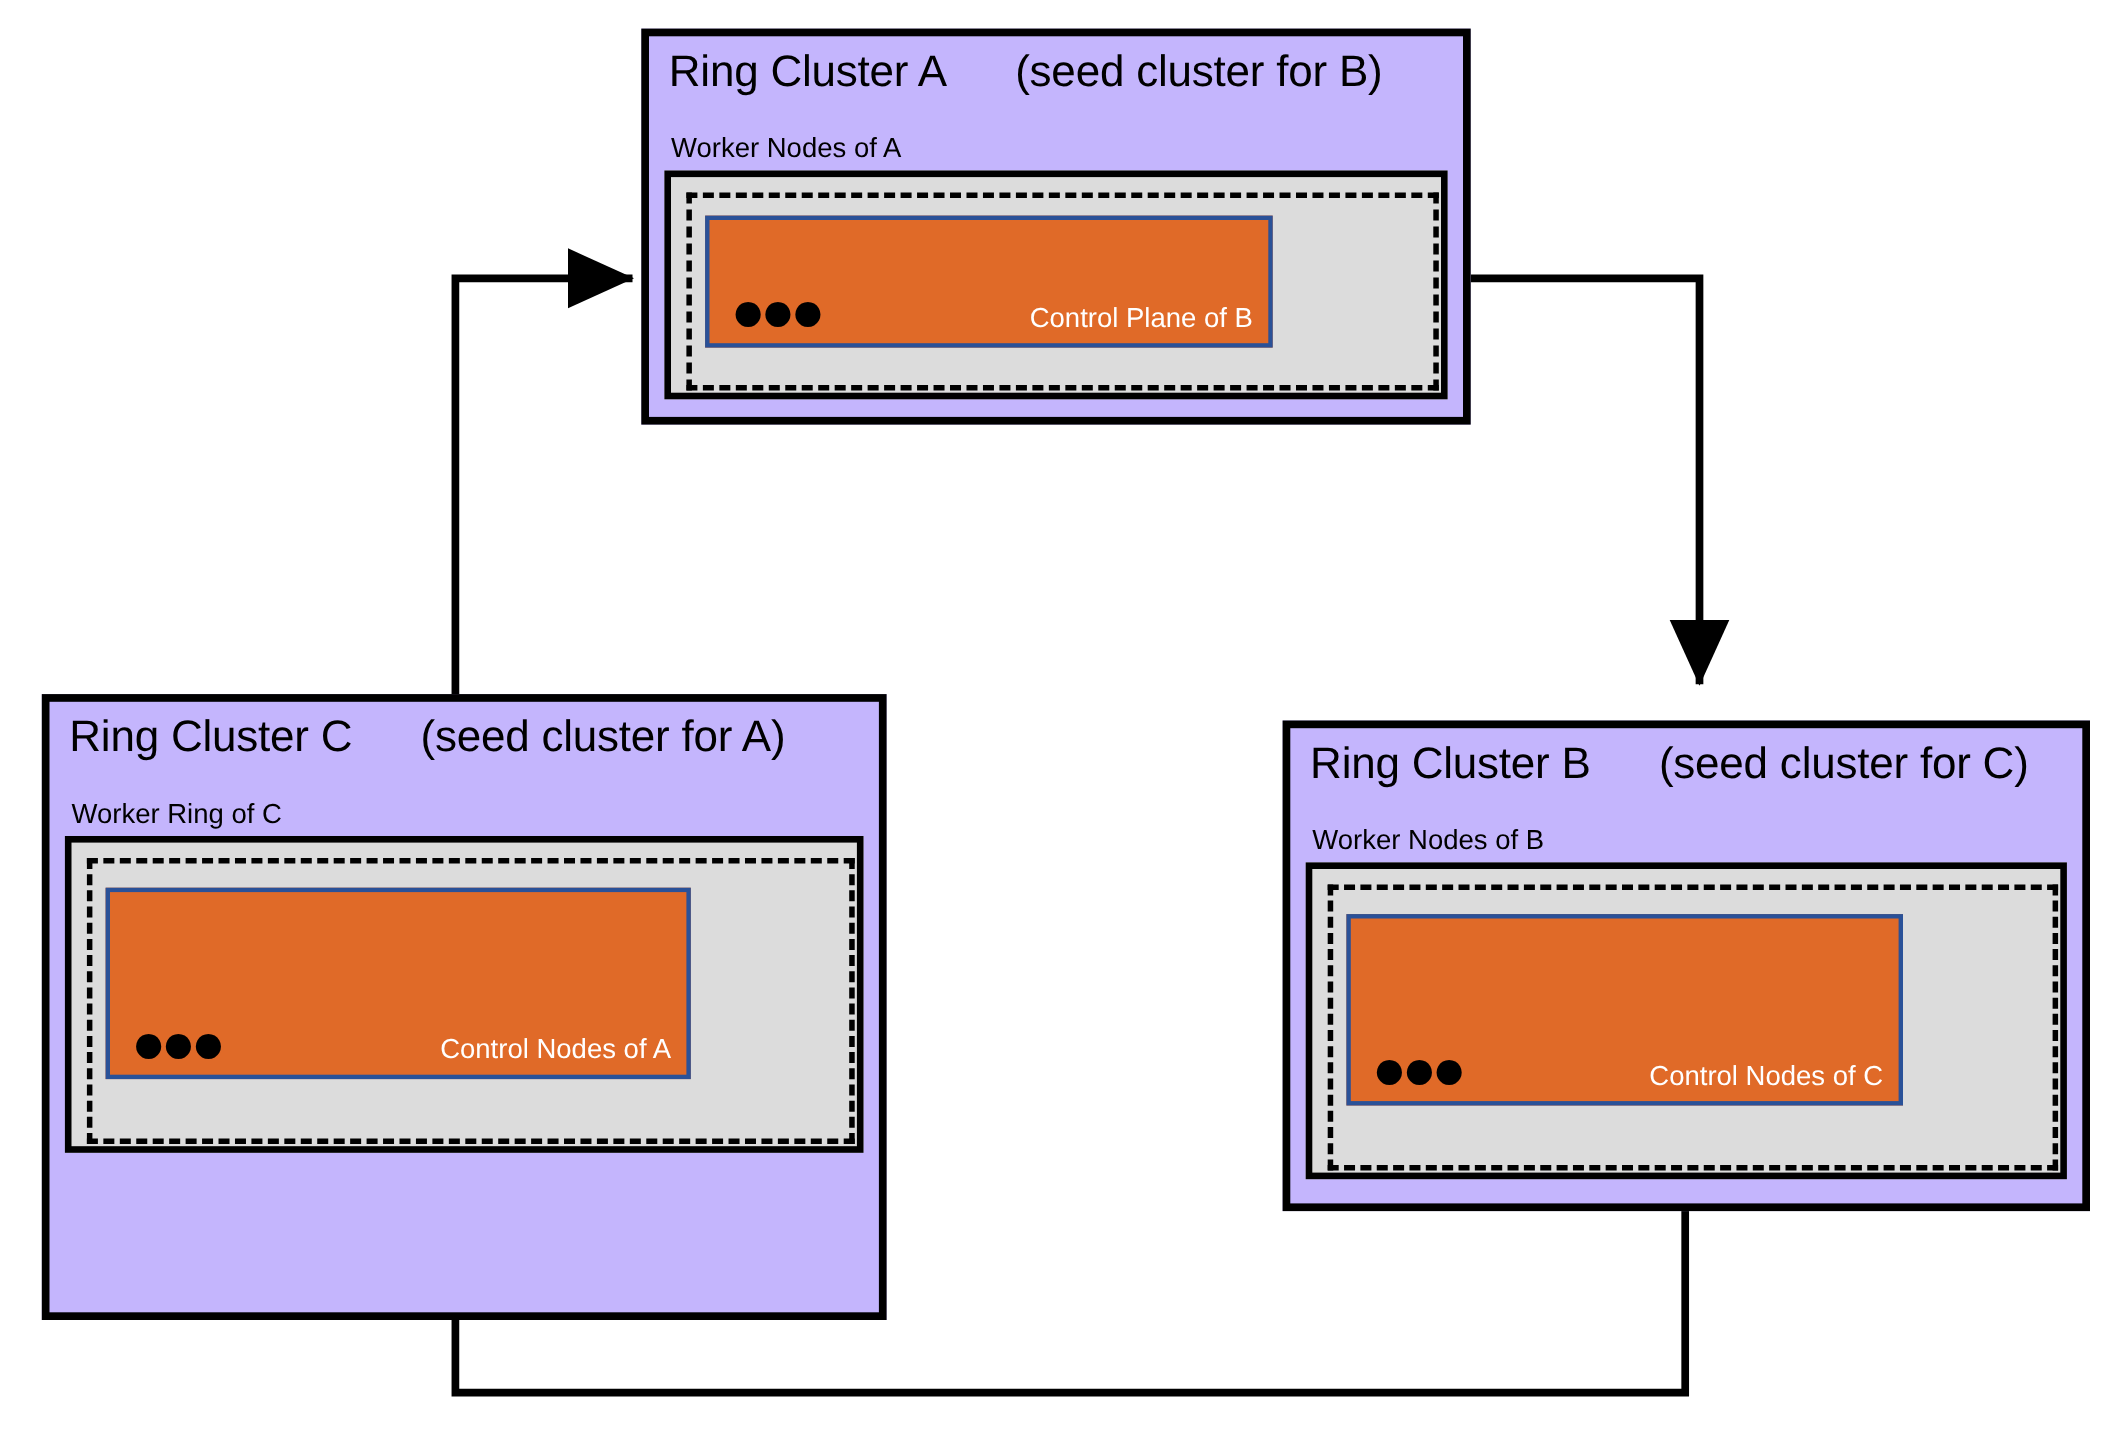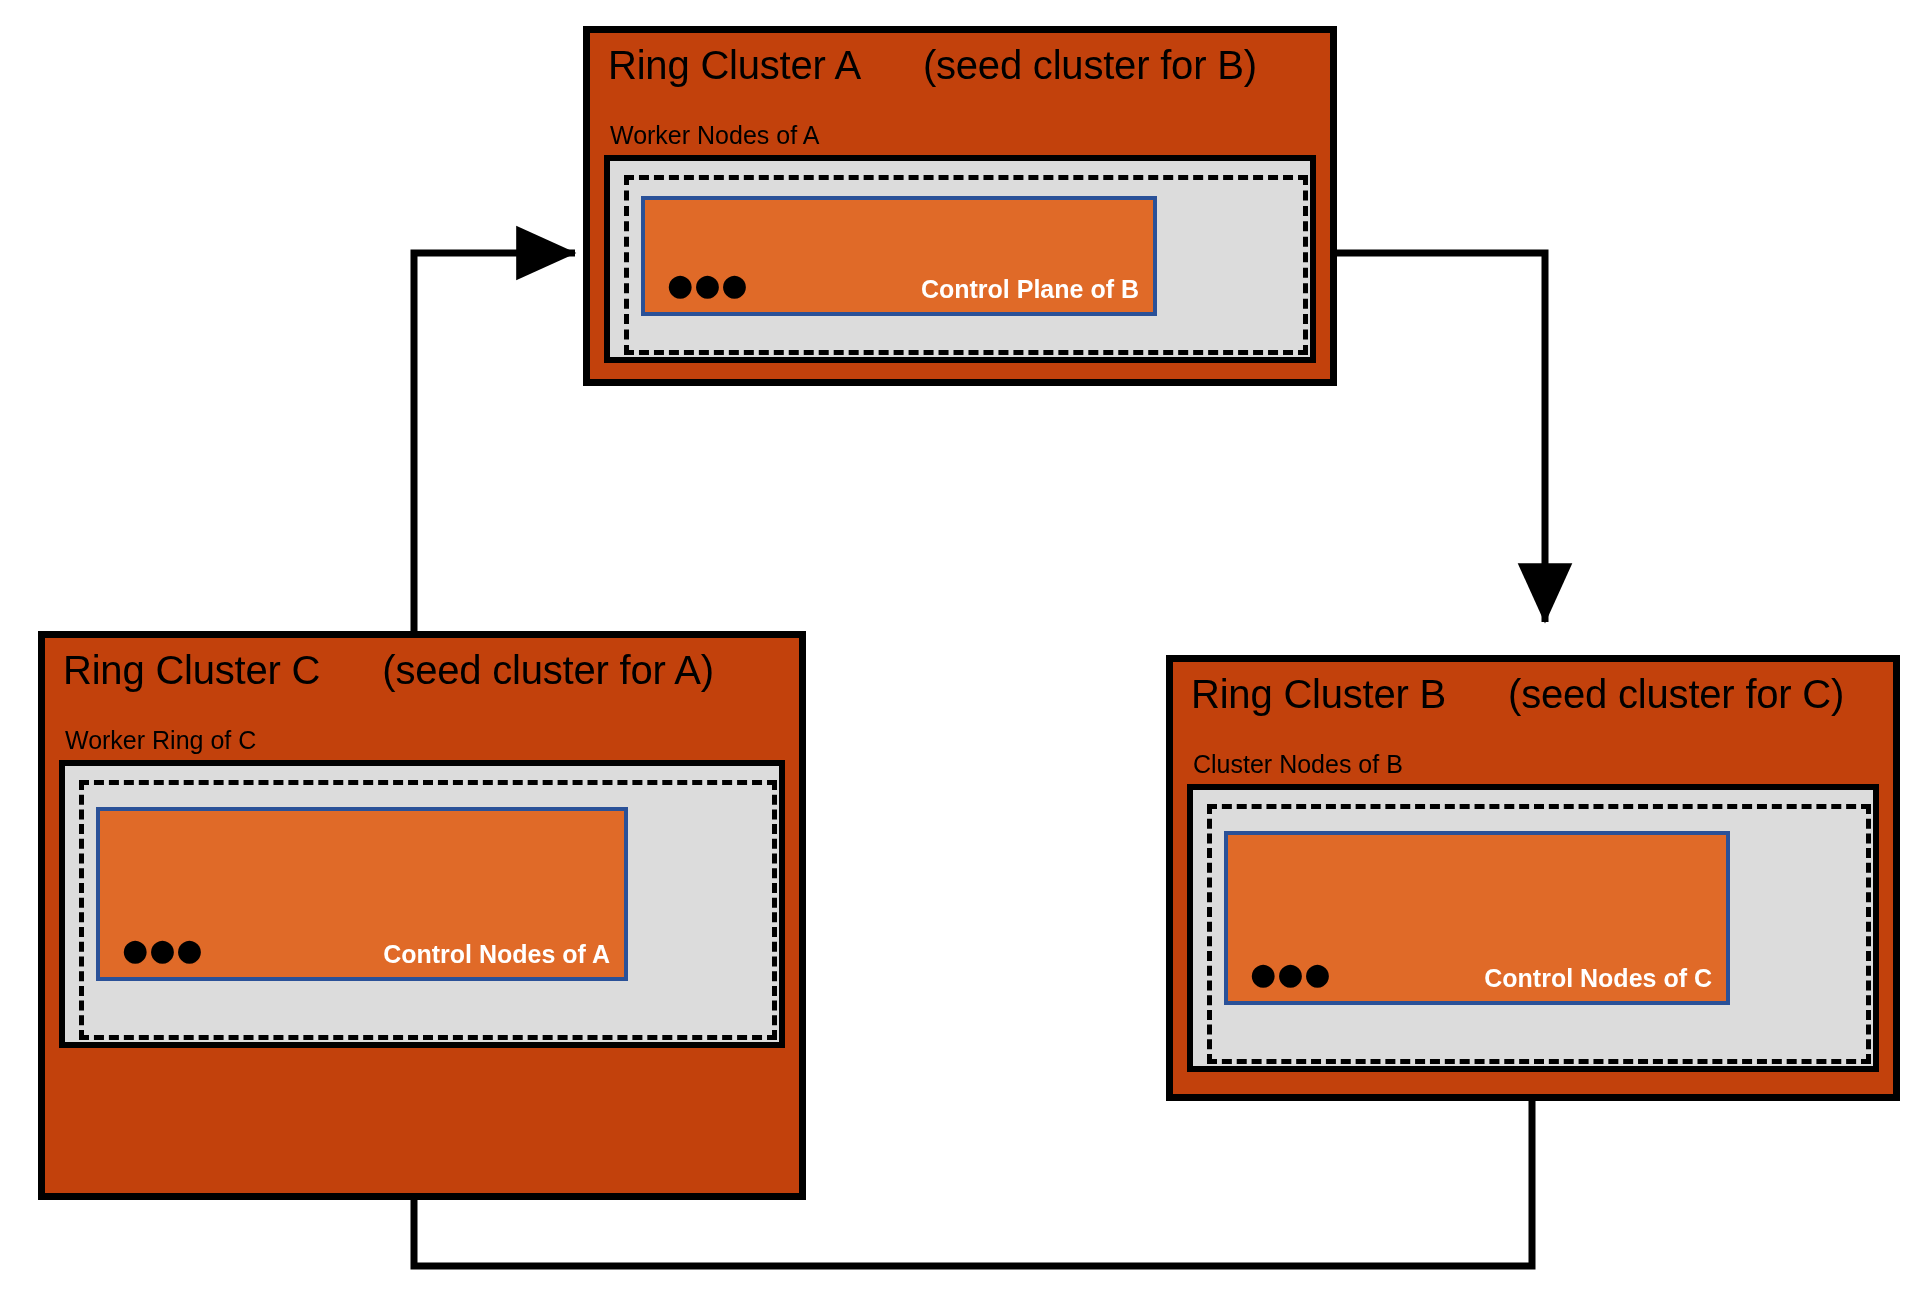--- a/index.html
+++ b/index.html
@@ -14,21 +14,21 @@
     position: relative;
     width: 1924px;
     height: 1306px;
     background: #ffffff;
     overflow: hidden;
   }
 
   
   .cluster {
     position: absolute;
-    background: #c2410c;
+    background: #c4b5fd;
     border: 7px solid #000000;
     box-sizing: border-box;
   }
   .cluster-title {
     position: absolute;
     left: 18px;
     top: 10px;
     font-size: 40px;
     font-weight: 400;
     color: #000000;
@@ -67,21 +67,21 @@
     position: absolute;
     background: #e06a28;
     border: 4px solid #2a5198;
     box-sizing: border-box;
   }
   .cp-label {
     position: absolute;
     right: 14px;
     bottom: 8px;
     font-size: 25px;
-    font-weight: bold;
+    font-weight: normal;
     color: #ffffff;
     white-space: nowrap;
   }
   .cp-dots {
     position: absolute;
     left: 22px;
     bottom: 12px;
     font-size: 30px;
     line-height: 1;
     letter-spacing: 1px;
@@ -147,21 +147,21 @@
           <div class="cp-label">Control Nodes of A</div>
         </div>
       </div>
     </div>
   </div>
 
   <div class="cluster" style="left:1166px; top:631px; width:734px; height:446px;margin-top:24px;">
     <div class="cluster-title">
       <span>Ring Cluster B</span><span class="seed">(seed cluster for C)</span>
     </div>
-    <div class="worker-label" style="top:88px;">Cluster Nodes of B</div>
+    <div class="worker-label" style="top:88px;">Worker Nodes of B</div>
 
     <div class="worker-box" style="left:14px; top:122px; width:692px; height:288px;">
       <div class="dashed-box" style="left:14px; top:14px; width:664px; height:260px;">
         <div class="control-plane" style="left:12px; top:22px; width:506px; height:174px;">
           <div class="cp-dots">●●●</div>
           <div class="cp-label">Control Nodes of C</div>
         </div>
       </div>
     </div>
   </div>

